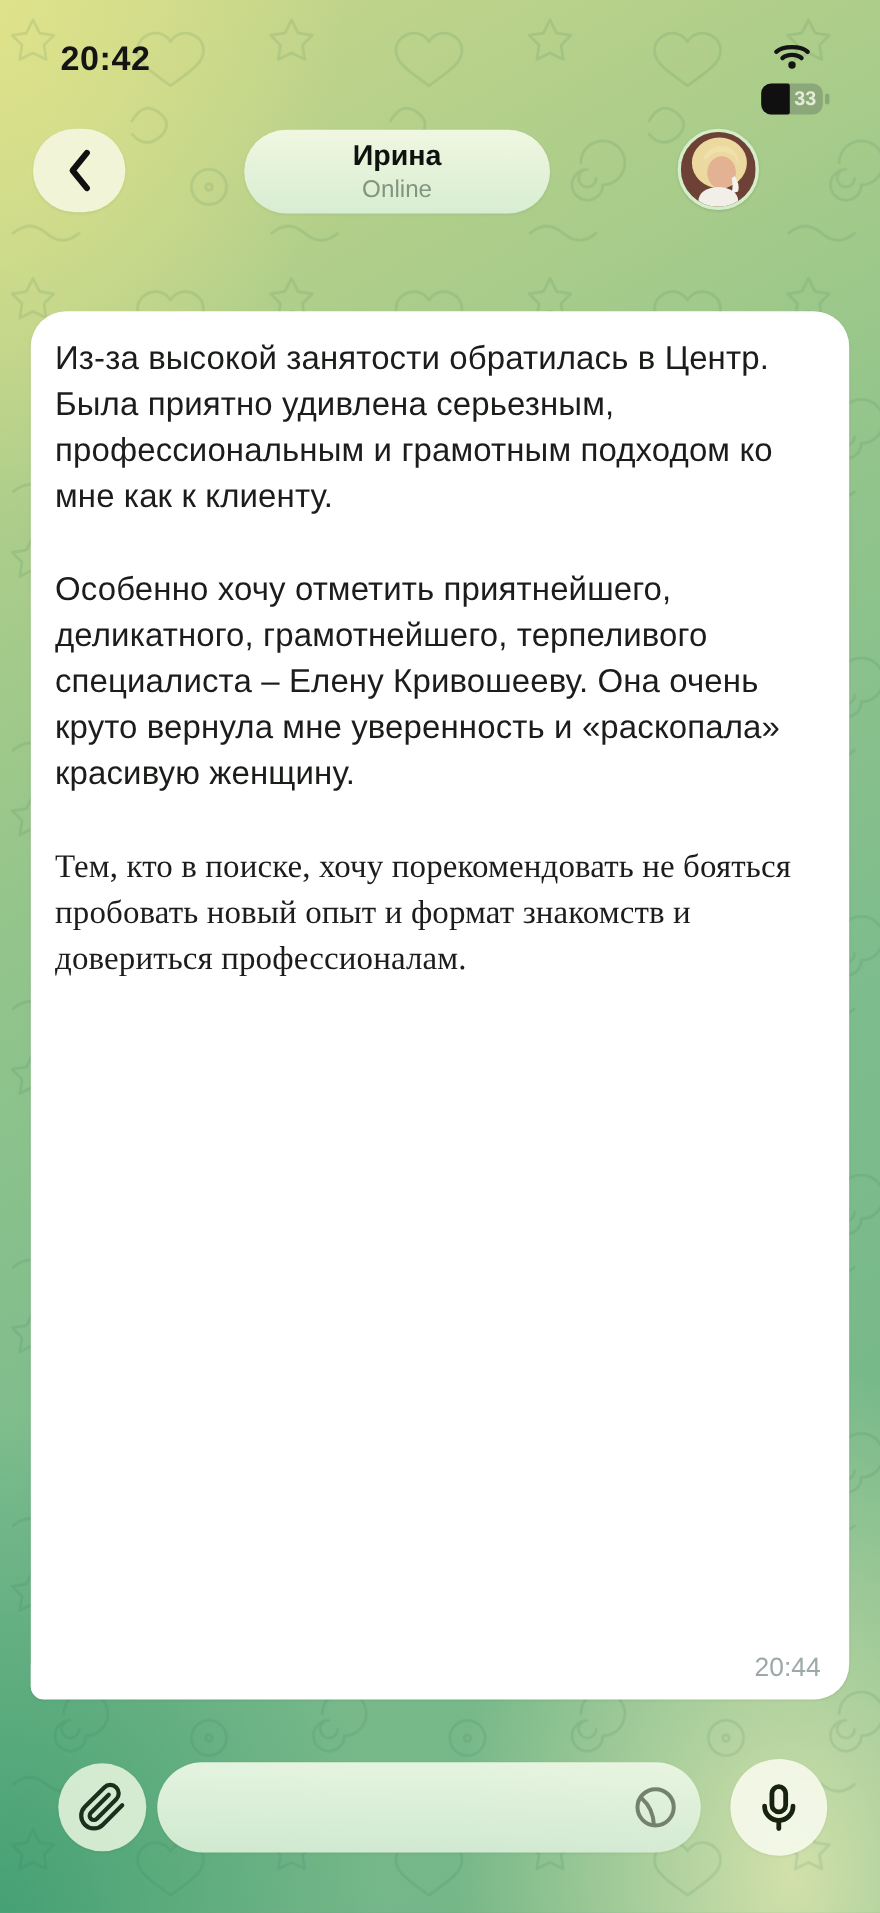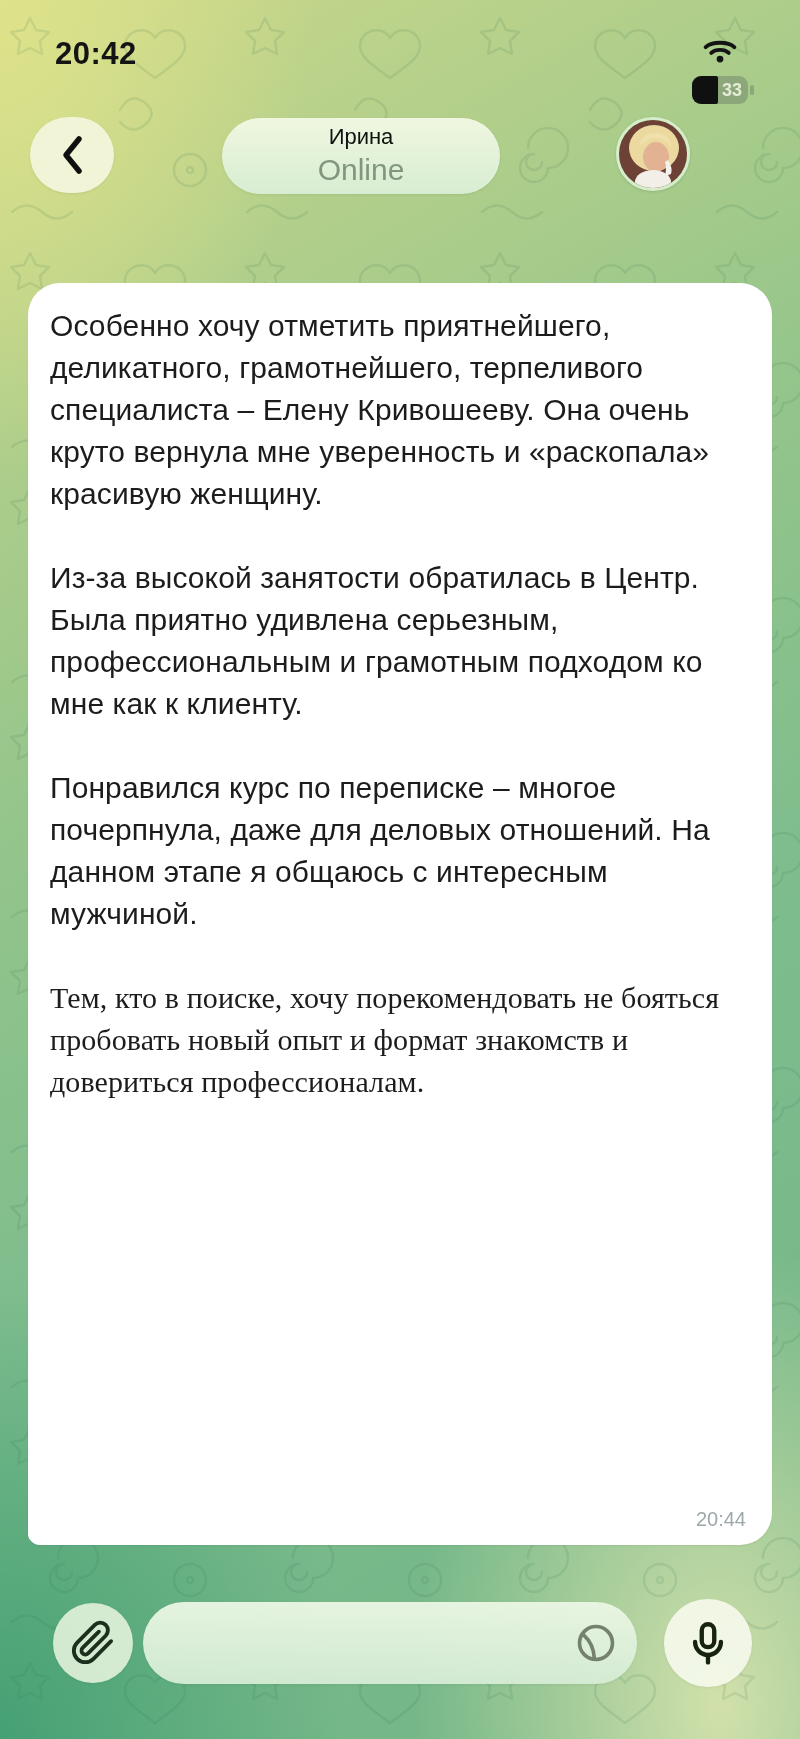--- a/index.html
+++ b/index.html
@@ -27,39 +27,39 @@
   .back-btn{
     position:absolute; left:30px; top:117px; width:84px; height:76px; border-radius:40px;
     background:#f1f4d6; box-shadow:0 1px 3px rgba(0,0,0,.07);
     display:flex; align-items:center; justify-content:center; cursor:pointer;
   }
   .title-pill{
     position:absolute; left:222px; top:118px; width:278px; height:76px; border-radius:38px;
     background:linear-gradient(180deg,#f0f7e1 0%,#d7edd2 100%); box-shadow:0 1px 3px rgba(0,0,0,.07);
     display:flex; flex-direction:column; align-items:center; justify-content:center; cursor:pointer;
   }
-  .title-pill .name{font-size:22px; font-weight:400; color:#0e130f; line-height:1.1;}
-  .title-pill .status{font-size:30px; color:#82957f; margin-top:3px;}
+  .title-pill .name{font-size:26px; font-weight:700; color:#0e130f; line-height:1.1;}
+  .title-pill .status{font-size:22px; color:#82957f; margin-top:3px;}
   .avatar{
     position:absolute; left:616px; top:117px; width:74px; height:74px; border-radius:50%;
     border:3px solid #d5edca; overflow:hidden; box-shadow:0 1px 3px rgba(0,0,0,.12); cursor:pointer; box-sizing:border-box;
   }
 
   
   .bubble{
     position:absolute; left:28px; top:283px; width:744px; height:1262px; box-sizing:border-box;
     background:#ffffff; border-radius:32px; border-bottom-left-radius:12px;
     padding:22px 24px 54px 22px; overflow:hidden;
     box-shadow:0 1px 2px rgba(0,0,0,.06);
   }
   .bubble .tail{position:absolute; left:-13px; bottom:0;}
   .bubble p{margin:0 0 42px 0; font-size:30px; line-height:42px; color:#1b1d1b; letter-spacing:.1px;}
   .bubble p.tight{margin-bottom:0;font-family:Liberation Serif, serif;}
   .bubble p.cont{margin:0;}
-  .msg-time{position:absolute; right:26px; bottom:14px; font-size:20px; color:#9da8ab;}
+  .msg-time{position:absolute; right:26px; bottom:14px; font-size:24px; color:#9da8ab;}
 
   
   .attach-btn{
     position:absolute; left:53px; top:1603px; width:80px; height:80px; border-radius:50%;
     background:rgba(222,240,216,.92); display:flex; align-items:center; justify-content:center; cursor:pointer;
     box-shadow:0 1px 3px rgba(0,0,0,.06);
   }
   .input-pill{
     position:absolute; left:143px; top:1602px; width:494px; height:82px; border-radius:41px; box-sizing:border-box;
     background:linear-gradient(180deg,rgba(235,247,228,.95) 0%,rgba(214,236,213,.95) 100%);
@@ -133,23 +133,22 @@
       <rect width="68" height="68" fill="#6e4136"></rect>
       <ellipse cx="35" cy="28" rx="25" ry="23" fill="#ecd9a0"></ellipse>
       <ellipse cx="37" cy="37" rx="13" ry="15" fill="#e2b292"></ellipse>
       <path d="M20 26 q4 -14 18 -13 q14 1 14 16 q-2 -8 -9 -10 q-10 -3 -16 2 q-5 4 -7 5 Z" fill="#f0e0ab"></path>
       <ellipse cx="34" cy="62" rx="18" ry="12" fill="#f1efe8"></ellipse>
       <path d="M49 40 q5 8 3 14 l-6 2 q2 -9 0 -14 Z" fill="#f4f2ec"></path>
     </svg>
   </div>
 
   <div class="bubble">
+    <p>Из-за высокой занятости обратилась в Центр. Была приятно удивлена серьезным, профессиональным и грамотным подходом ко мне как к клиенту.</p>
     <p>Особенно хочу отметить приятнейшего, деликатного, грамотнейшего, терпеливого специалиста – Елену Кривошееву. Она очень круто вернула мне уверенность и «раскопала» красивую женщину.</p>
-    <p>Из-за высокой занятости обратилась в Центр. Была приятно удивлена серьезным, профессиональным и грамотным подходом ко мне как к клиенту.</p>
-    <p>Понравился курс по переписке – многое почерпнула, даже для деловых отношений. На данном этапе я общаюсь с интересным мужчиной.</p>
     <p class="tight">Тем, кто в поиске, хочу порекомендовать не бояться пробовать новый опыт и формат знакомств и довериться профессионалам.</p>
     <span class="msg-time">20:44</span>
     <svg class="tail" width="20" height="32" viewBox="0 0 20 32">
       <path d="M16 0 L16 26 C13 30 7 32 0 32 C8 27 12 15 12 0 Z" fill="#ffffff"></path>
     </svg>
   </div>
 
   <div class="attach-btn">
     <svg width="46" height="46" viewBox="0 0 24 24">
       <path d="M21.44 11.05l-9.19 9.19a6 6 0 0 1-8.49-8.49l9.19-9.19a4 4 0 0 1 5.66 5.66l-9.2 9.19a2 2 0 0 1-2.83-2.83l8.49-8.48" fill="none" stroke="#1c2e1c" stroke-width="2" stroke-linecap="round" stroke-linejoin="round"></path>

